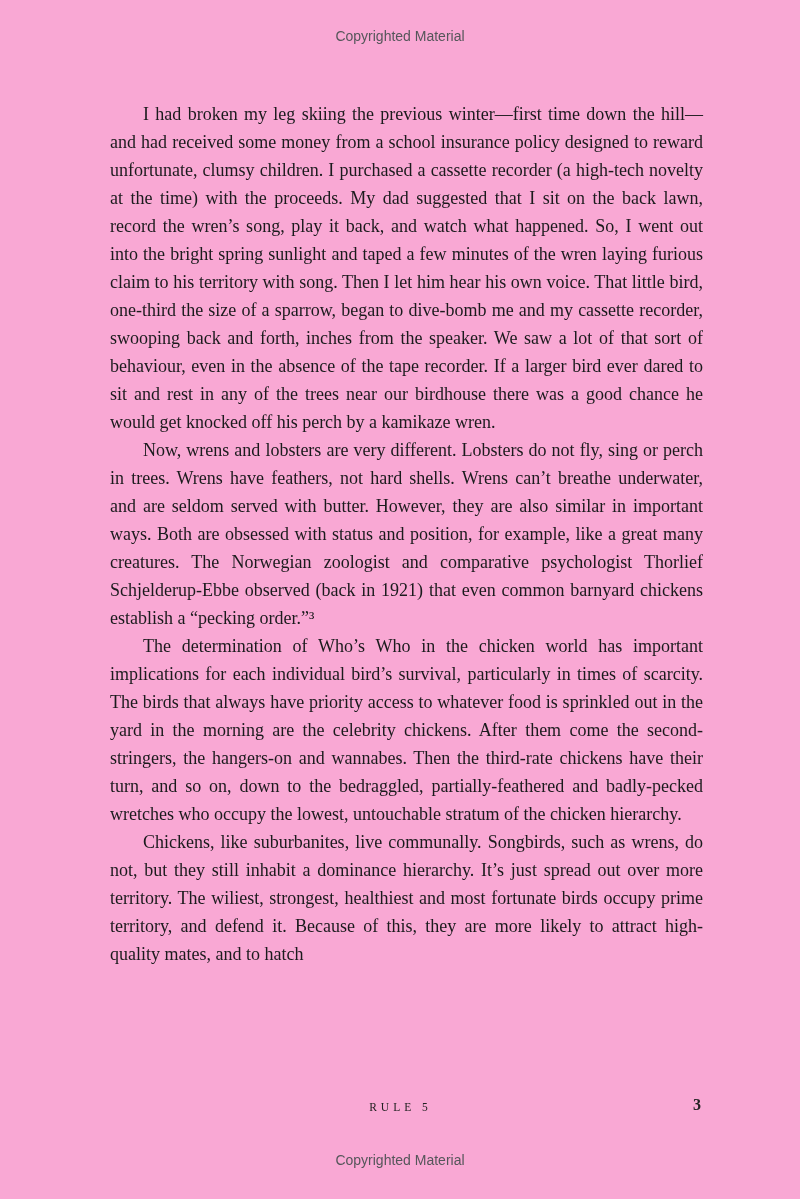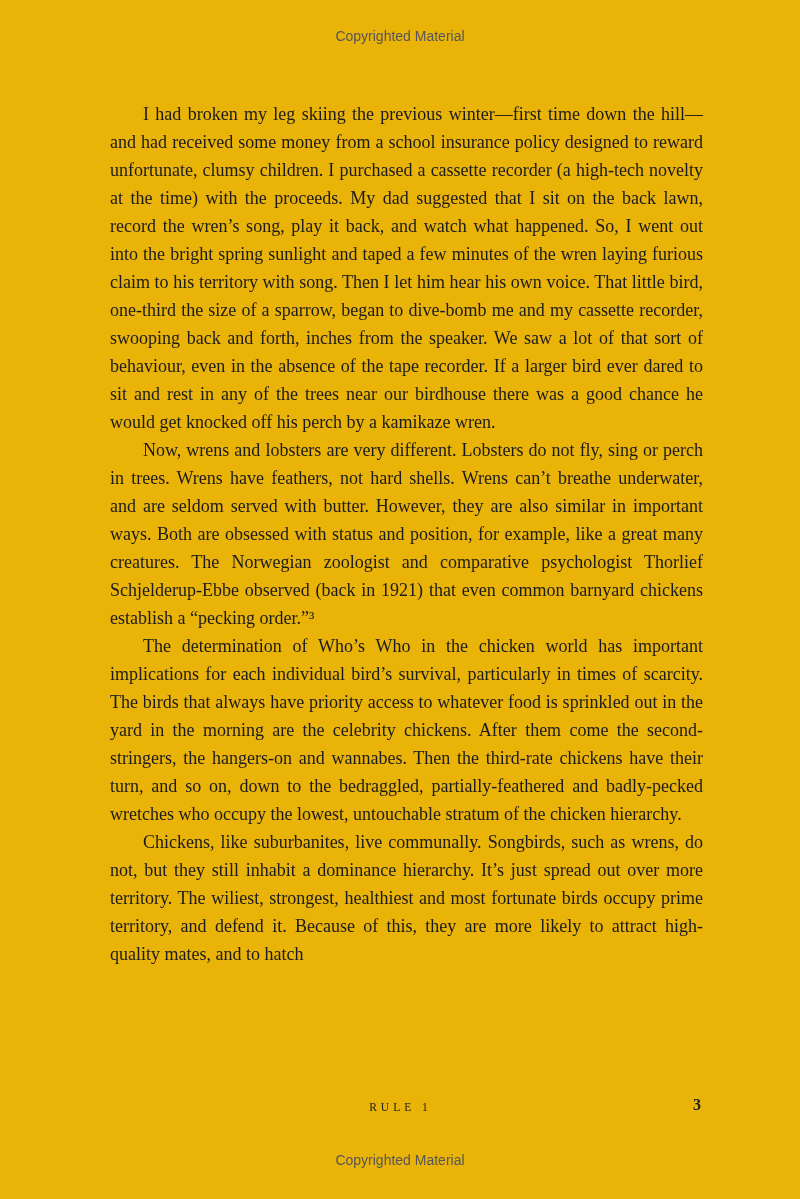--- a/index.html
+++ b/index.html
@@ -4,21 +4,21 @@
 <style>
   html, body {
     margin: 0;
     padding: 0;
     background: #ffffff;
   }
   .page {
     position: relative;
     width: 800px;
     height: 1199px;
-    background: #eab308;
+    background: #f9a8d4;
     overflow: hidden;
     font-family: "Liberation Serif", "DejaVu Serif", serif;
     color: #1b1b1d;
   }
   .notice {
     position: absolute;
     left: 0;
     width: 100%;
     text-align: center;
     font-family: "Liberation Sans", "DejaVu Sans", sans-serif;
@@ -79,19 +79,19 @@
   <div class="notice top">Copyrighted Material</div>
 
   <div class="body-text">
     <p>I had broken my leg skiing the previous winter—first time down the hill—and had received some money from a school insurance policy designed to reward unfortunate, clumsy children. I purchased a cassette recorder (a high-tech novelty at the time) with the proceeds. My dad suggested that I sit on the back lawn, record the wren’s song, play it back, and watch what happened. So, I went out into the bright spring sunlight and taped a few minutes of the wren laying furious claim to his territory with song. Then I let him hear his own voice. That little bird, one-third the size of a sparrow, began to dive-bomb me and my cassette recorder, swooping back and forth, inches from the speaker. We saw a lot of that sort of behaviour, even in the absence of the tape recorder. If a larger bird ever dared to sit and rest in any of the trees near our birdhouse there was a good chance he would get knocked off his perch by a kamikaze wren.</p>
     <p>Now, wrens and lobsters are very different. Lobsters do not fly, sing or perch in trees. Wrens have feathers, not hard shells. Wrens can’t breathe underwater, and are seldom served with butter. However, they are also similar in important ways. Both are obsessed with status and position, for example, like a great many creatures. The Norwegian zoologist and comparative psychologist Thorlief Schjelderup-Ebbe observed (back in 1921) that even common barnyard chickens establish a “pecking order.”³</p>
     <p>The determination of Who’s Who in the chicken world has important implications for each individual bird’s survival, particularly in times of scarcity. The birds that always have priority access to whatever food is sprinkled out in the yard in the morning are the celebrity chickens. After them come the second-stringers, the hangers-on and wannabes. Then the third-rate chickens have their turn, and so on, down to the bedraggled, partially-feathered and badly-pecked wretches who occupy the lowest, untouchable stratum of the chicken hierarchy.</p>
     <p>Chickens, like suburbanites, live communally. Songbirds, such as wrens, do not, but they still inhabit a dominance hierarchy. It’s just spread out over more territory. The wiliest, strongest, healthiest and most fortunate birds occupy prime territory, and defend it. Because of this, they are more likely to attract high-quality mates, and to hatch</p>
   </div>
 
   <div class="footer">
-    <span class="rule-label">RULE 1</span>
+    <span class="rule-label">RULE 5</span>
     <span class="page-number">3</span>
   </div>
 
   <div class="notice bottom">Copyrighted Material</div>
 
 </div>
 
 </body></html>

